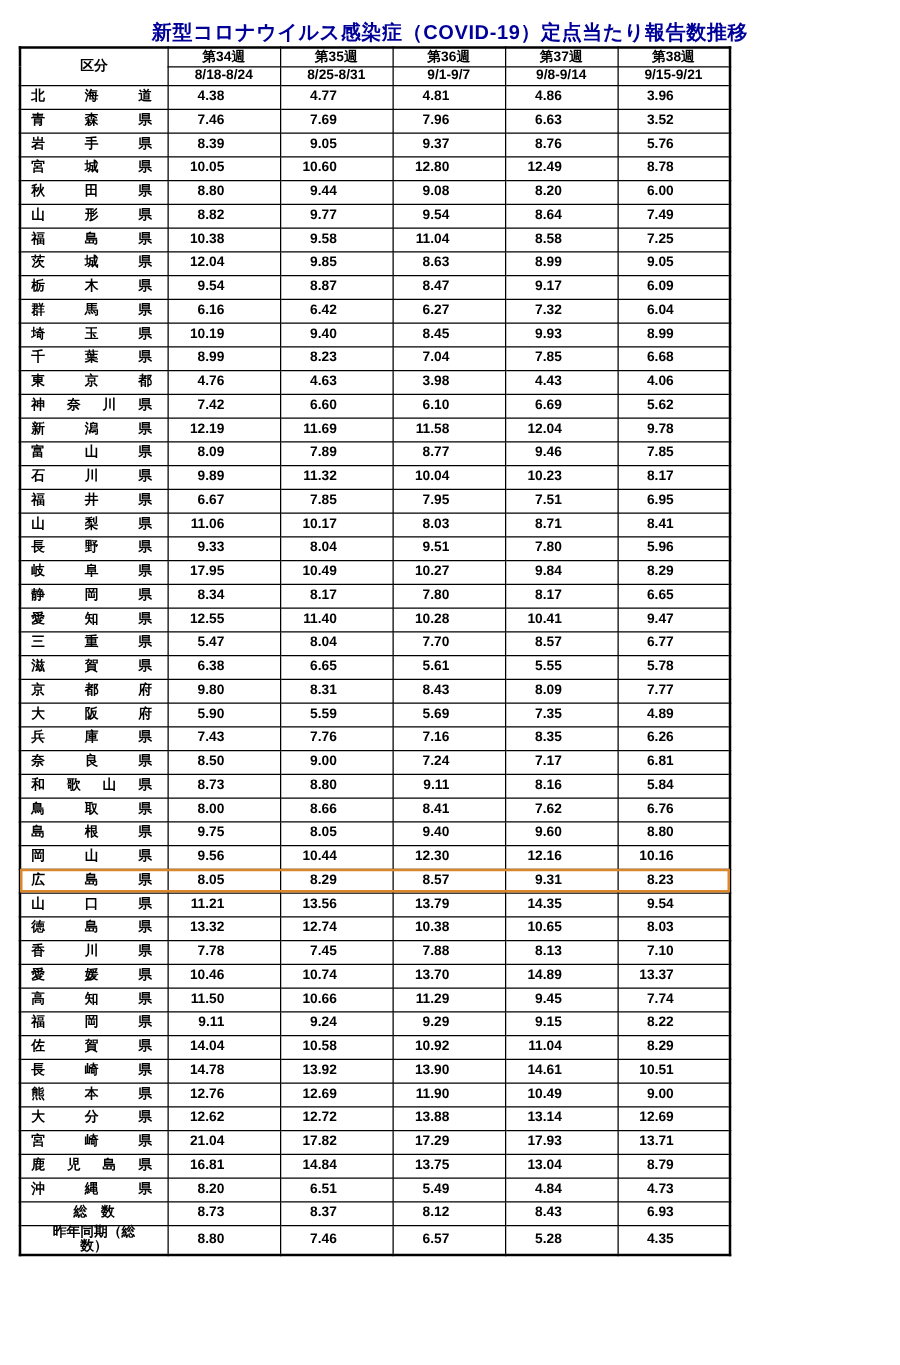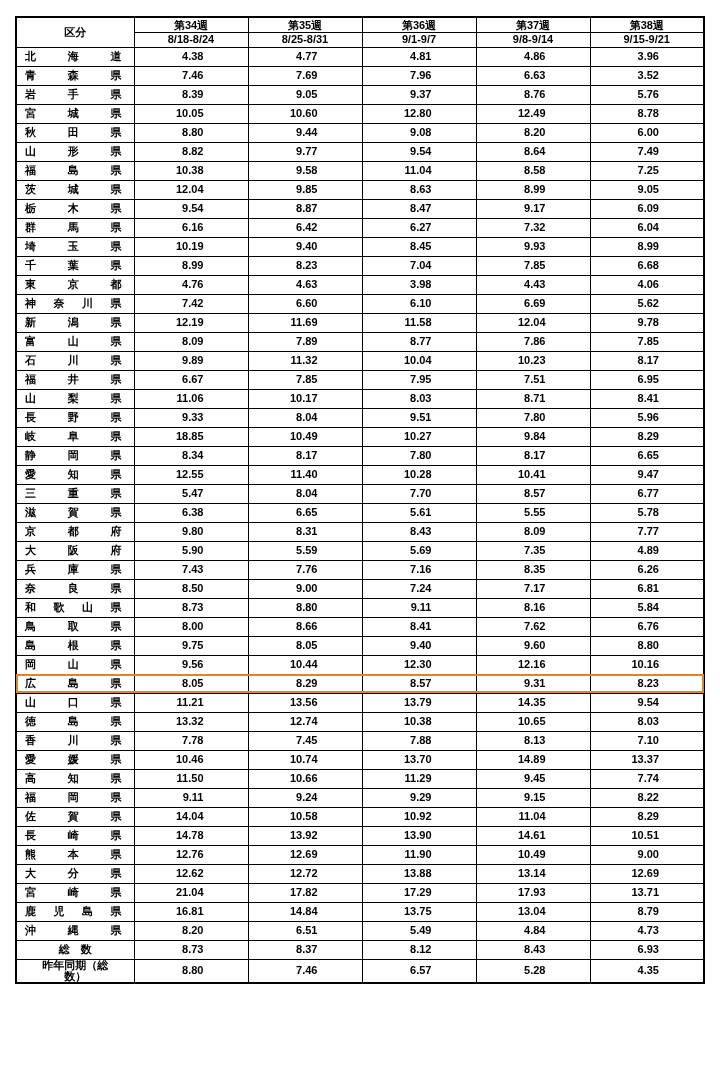--- a/index.html
+++ b/index.html
@@ -19,21 +19,21 @@
   }
   .top-note {
     text-align: right;
     font-size: 11px;
     font-weight: bold;
     color: #000;
     margin-top: 16px;
     margin-bottom: 3px;
   }
   table.data-table {
-    width: 690px;
+    width: 570px;
     border-collapse: collapse;
     table-layout: fixed;
     border: 2px solid var(--border-color, #000);
   }
   .data-table th, .data-table td {
     border: 1px solid var(--border-color, #000);
     color: #000;
   }
   .data-table th {
     font-size: 11px;
@@ -74,20 +74,21 @@
     color: #000;
     margin-top: 7px;
     line-height: 1.4;
     width: 690px;
   }
 </style>
 </head>
 <body>
 
 <div class="page">
+  <h1 class="title">新型コロナウイルス感染症（COVID-19）定点当たり報告数推移</h1>
 
   <table class="data-table">
     <colgroup>
       <col style="width:118px">
       <col span="5">
     </colgroup>
     <thead>
       <tr id="week-row">
         <th rowspan="2">区分</th>
       <th>第34週</th>
@@ -223,21 +224,21 @@
           <td class="num">11.69</td>
           <td class="num">11.58</td>
           <td class="num">12.04</td>
           <td class="num">9.78</td>
         </tr>
         <tr>
           <td class="pref">富山県</td>
           <td class="num">8.09</td>
           <td class="num">7.89</td>
           <td class="num">8.77</td>
-          <td class="num">7.86</td>
+          <td class="num">9.46</td>
           <td class="num">7.85</td>
         </tr>
         <tr>
           <td class="pref">石川県</td>
           <td class="num">9.89</td>
           <td class="num">11.32</td>
           <td class="num">10.04</td>
           <td class="num">10.23</td>
           <td class="num">8.17</td>
         </tr>
@@ -260,21 +261,21 @@
         <tr>
           <td class="pref">長野県</td>
           <td class="num">9.33</td>
           <td class="num">8.04</td>
           <td class="num">9.51</td>
           <td class="num">7.80</td>
           <td class="num">5.96</td>
         </tr>
         <tr>
           <td class="pref">岐阜県</td>
-          <td class="num">18.85</td>
+          <td class="num">17.95</td>
           <td class="num">10.49</td>
           <td class="num">10.27</td>
           <td class="num">9.84</td>
           <td class="num">8.29</td>
         </tr>
         <tr>
           <td class="pref">静岡県</td>
           <td class="num">8.34</td>
           <td class="num">8.17</td>
           <td class="num">7.80</td>

